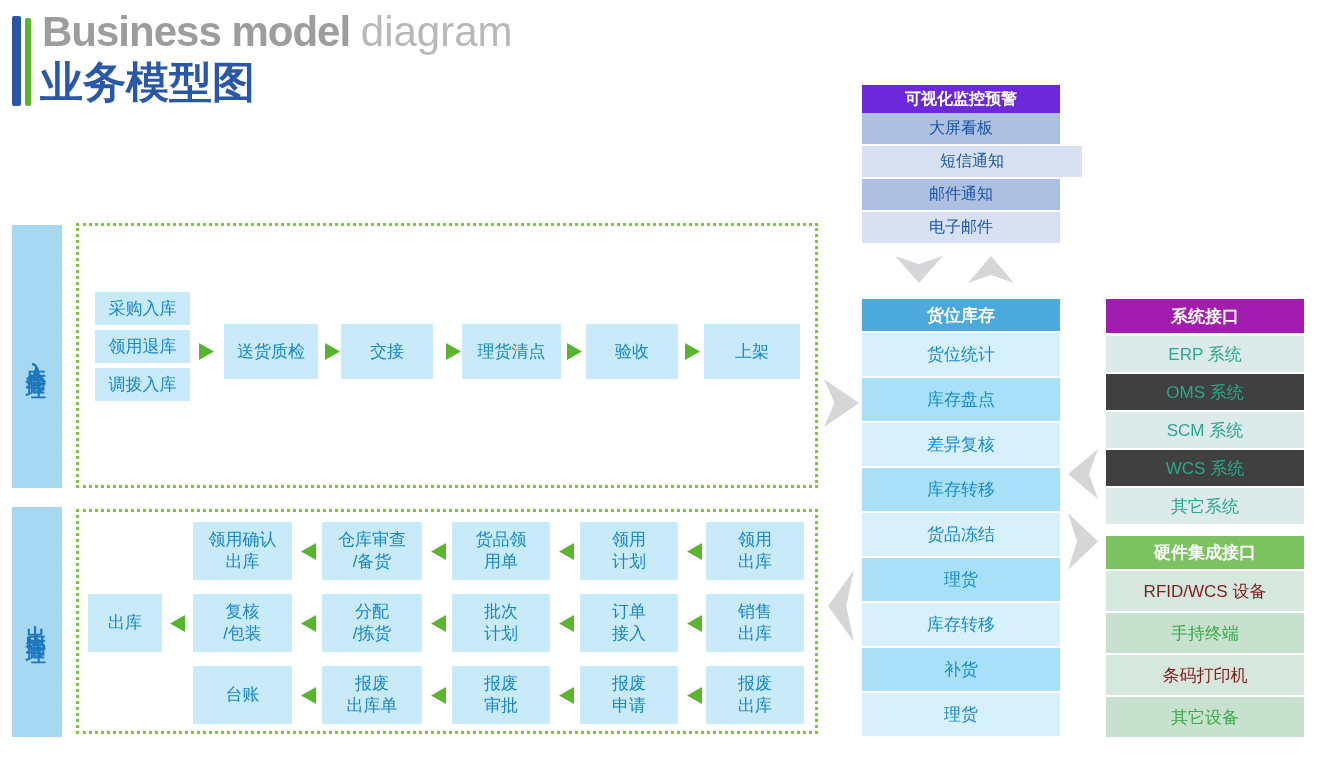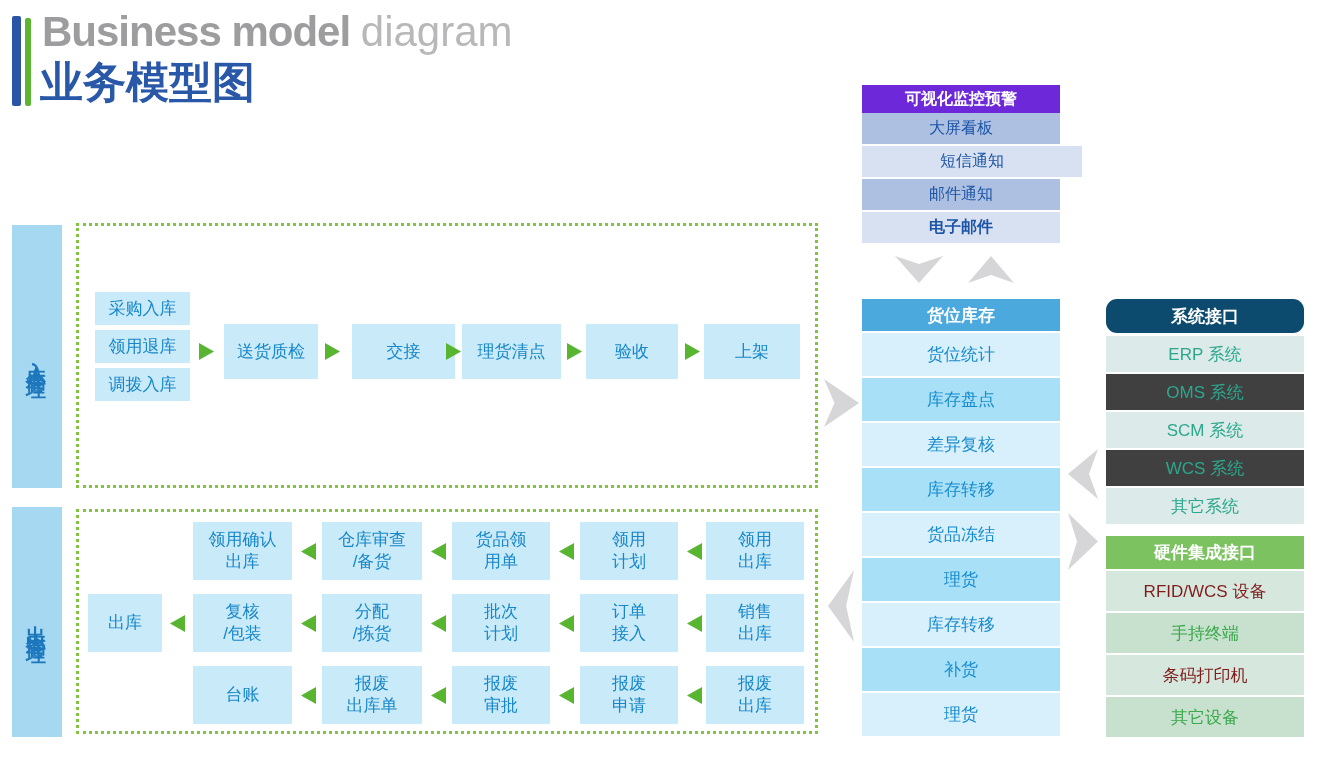--- a/index.html
+++ b/index.html
@@ -34,21 +34,21 @@
   .garrow { background:#d6d6d8; }
   .g-right { clip-path:polygon(0 0, 100% 50%, 0 100%, 30% 50%); }
   .g-left  { clip-path:polygon(100% 0, 0 50%, 100% 100%, 70% 50%); }
   .g-down  { clip-path:polygon(0 0, 50% 100%, 100% 0, 50% 30%); }
   .g-up    { clip-path:polygon(0 100%, 50% 0, 100% 100%, 50% 70%); }
   
   .phead { display:flex; align-items:center; justify-content:center; color:#fff; font-weight:bold; font-size:17px; }
   .prow  { display:flex; align-items:center; justify-content:center; font-size:17px; }
   .head-indigo { background:#6d28d9; font-size:16px; }
   .head-blue   { background:#4ba9dd; }
-  .head-teal   { background:#0c4a6e;border-radius:11px; }
+  .head-teal   { background:#a21caf; }
   .head-green  { background:#7cc261; }
   .mrow-a { background:#aec0e2; color:#1c55a6; font-size:16px; }
   .mrow-b { background:#d8e1f2; color:#1c55a6; font-size:16px; }
   .irow-a { background:#d8f0fb; color:#188bce; }
   .irow-b { background:#a8e1f7; color:#188bce; }
   .srow-a { background:#dcebe9; color:#2ba78d; }
   .srow-b { background:#404040; color:#2ba78d; }
   .hrow-a { background:#d6e8de; color:#7f1d1d; }
   .hrow-b { background:#c8e1ce; color:#3aa94b; }
 </style>
@@ -65,21 +65,21 @@
   <div class="abs sidebar" style="left:12px;top:225px;width:50px;height:263px;">入库管理</div>
   <div class="abs dotted" style="left:76px;top:223px;width:742px;height:265px;"></div>
 
   <div class="abs box" style="left:95px;top:292px;width:95px;height:33px;">采购入库</div>
   <div class="abs box" style="left:95px;top:330px;width:95px;height:33px;">领用退库</div>
   <div class="abs box" style="left:95px;top:368px;width:95px;height:33px;">调拨入库</div>
 
   <div class="abs tri tri-r" style="left:199px;top:343px;"></div>
   <div class="abs box" style="left:224px;top:324px;width:94px;height:55px;">送货质检</div>
   <div class="abs tri tri-r" style="left:325px;top:343px;"></div>
-  <div class="abs box" style="left:352px;top:324px;width:103px;height:55px;">交接</div>
+  <div class="abs box" style="left:341px;top:324px;width:92px;height:55px;">交接</div>
   <div class="abs tri tri-r" style="left:446px;top:343px;"></div>
   <div class="abs box" style="left:462px;top:324px;width:99px;height:55px;">理货清点</div>
   <div class="abs tri tri-r" style="left:567px;top:343px;"></div>
   <div class="abs box" style="left:586px;top:324px;width:92px;height:55px;">验收</div>
   <div class="abs tri tri-r" style="left:685px;top:343px;"></div>
   <div class="abs box" style="left:704px;top:324px;width:96px;height:55px;">上架</div>
 
   <div class="abs sidebar" style="left:12px;top:507px;width:50px;height:230px;">出库管理</div>
   <div class="abs dotted" style="left:76px;top:509px;width:742px;height:225px;"></div>
 
@@ -129,21 +129,21 @@
   <div class="abs box" style="left:706px;top:666px;width:98px;height:58px;">报废
 出库</div>
 
   <div class="abs garrow g-right" style="left:824px;top:379px;width:35px;height:48px;"></div>
   <div class="abs garrow g-left" style="left:828px;top:570px;width:26px;height:72px;"></div>
 
   <div class="abs phead head-indigo" style="left:862px;top:85px;width:198px;height:28px;">可视化监控预警</div>
   <div class="abs prow mrow-a" style="left:862px;top:113px;width:198px;height:31px;">大屏看板</div>
   <div class="abs prow mrow-b" style="left:862px;top:146px;width:220px;height:31px;">短信通知</div>
   <div class="abs prow mrow-a" style="left:862px;top:179px;width:198px;height:31px;">邮件通知</div>
-  <div class="abs prow mrow-b" style="left:862px;top:212px;width:198px;height:31px;font-weight:bold;">电子邮件</div>
+  <div class="abs prow mrow-b" style="left:862px;top:212px;width:198px;height:31px;">电子邮件</div>
 
   <div class="abs garrow g-down" style="left:895px;top:256px;width:48px;height:27px;"></div>
   <div class="abs garrow g-up" style="left:968px;top:256px;width:46px;height:27px;"></div>
 
   <div class="abs prow irow-a" style="left:862px;top:333px;width:198px;height:43px;">货位统计</div>
   <div class="abs phead head-blue" style="left:862px;top:299px;width:198px;height:32px;">货位库存</div>
   <div class="abs prow irow-b" style="left:862px;top:378px;width:198px;height:43px;">库存盘点</div>
   <div class="abs prow irow-a" style="left:862px;top:423px;width:198px;height:43px;">差异复核</div>
   <div class="abs prow irow-b" style="left:862px;top:468px;width:198px;height:43px;">库存转移</div>
   <div class="abs prow irow-a" style="left:862px;top:513px;width:198px;height:43px;">货品冻结</div>

